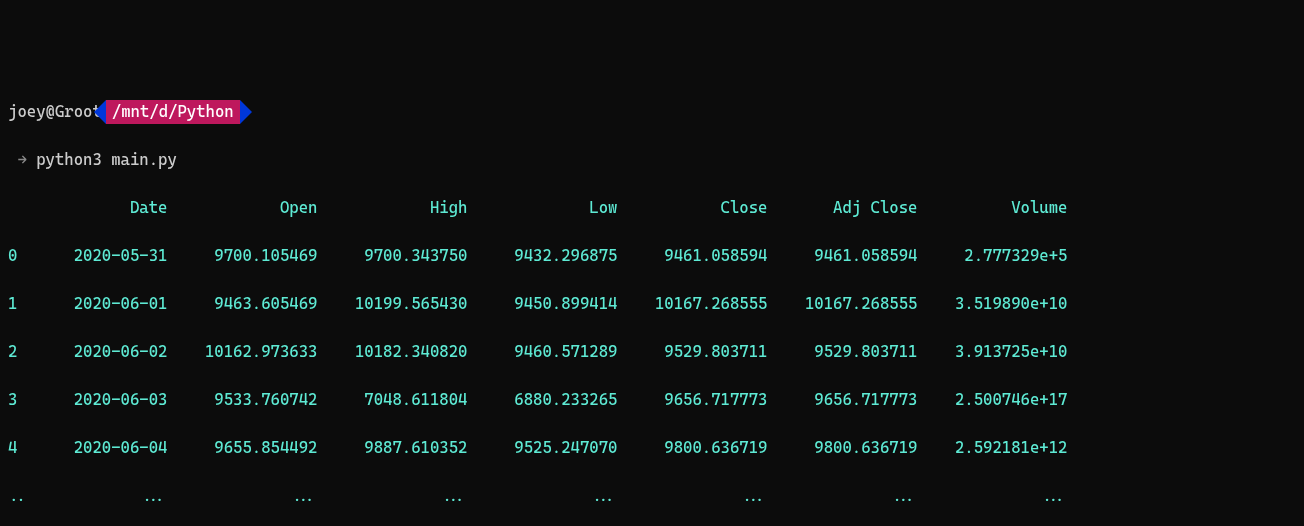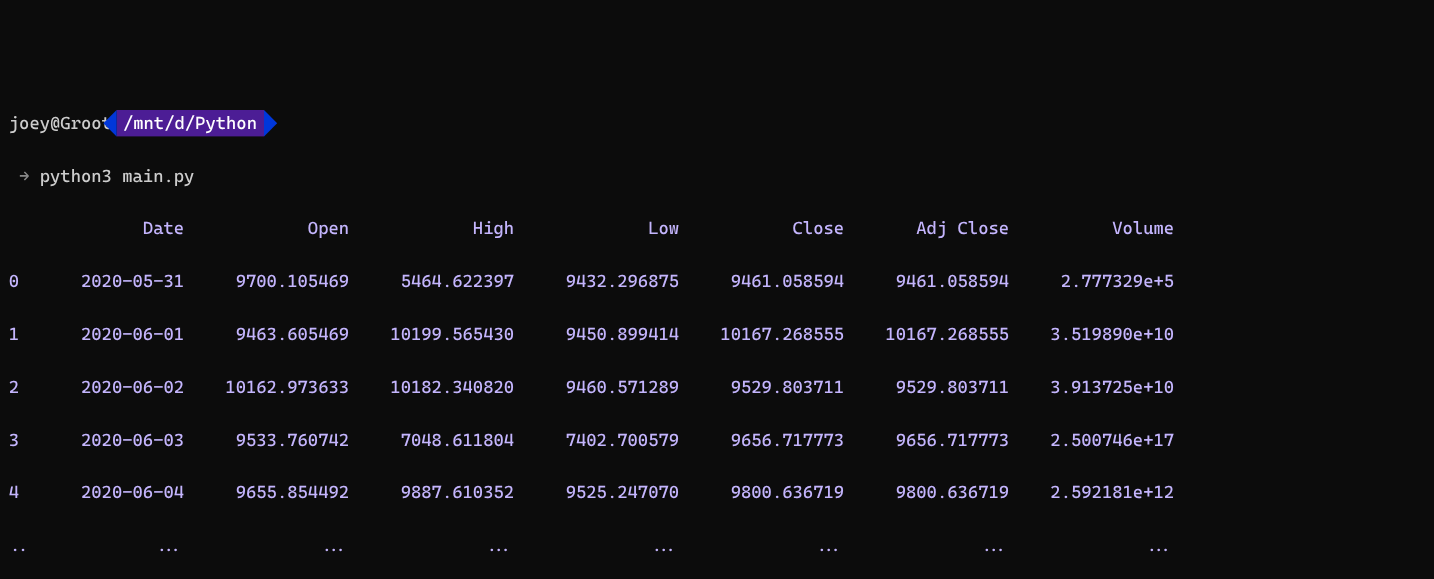--- a/index.html
+++ b/index.html
@@ -14,21 +14,21 @@
       height: 526px;
       overflow: hidden;
       white-space: pre;
     }
     .prompt-line { display: flex; align-items: center; }
     .user-host {
       color: #cccccc;
       padding: 0 4px 0 0;
     }
     .path-chip {
-      background: #4c1d95;
+      background: #be185d;
       color: #ffffff;
       padding: 0 6px;
       position: relative;
       display: inline-flex;
       align-items: center;
     }
     .path-chip::before {
       content: "";
       position: absolute;
       left: -12px;
@@ -41,43 +41,43 @@
       content: "";
       position: absolute;
       right: -12px;
       top: 0;
       border-top: 12px solid transparent;
       border-bottom: 12px solid transparent;
       border-left: 12px solid #0037da;
     }
     .cmd-line { color: #cccccc; }
     .arrow { color: #888888; }
-    .data-row { color: #c4b5fd; }
+    .data-row { color: #5eead4; }
     .idx { display: inline-block; width: 3ch; text-align: left; }
     .col { display: inline-block; text-align: right; }
     .c-date { width: 12ch; }
     .c-open { width: 14ch; }
     .c-high { width: 14ch; }
     .c-low { width: 14ch; }
     .c-close { width: 14ch; }
     .c-adj  { width: 14ch; }
     .c-vol  { width: 14ch; }
   </style>
 </head>
 <body>
 
 
 
 <div class="prompt-line"> <span class="user-host">joey@Groot</span>  <span class="path-chip"><span>/mnt/d/Python</span></span></div>
 <div class="cmd-line"> <span class="arrow">→</span> <span>python3 main.py</span></div>
 <div class="data-row"><span class="idx"> </span>  <span class="col c-date">Date</span>  <span class="col c-open">Open</span>  <span class="col c-high">High</span>  <span class="col c-low">Low</span>  <span class="col c-close">Close</span>  <span class="col c-adj">Adj Close</span>  <span class="col c-vol">Volume</span></div>
-<div class="data-row"><span class="idx">0</span>  <span class="col c-date">2020-05-31</span>  <span class="col c-open">9700.105469</span>  <span class="col c-high">5464.622397</span>  <span class="col c-low">9432.296875</span>  <span class="col c-close">9461.058594</span>  <span class="col c-adj">9461.058594</span>  <span class="col c-vol">2.777329e+5</span></div>
+<div class="data-row"><span class="idx">0</span>  <span class="col c-date">2020-05-31</span>  <span class="col c-open">9700.105469</span>  <span class="col c-high">9700.343750</span>  <span class="col c-low">9432.296875</span>  <span class="col c-close">9461.058594</span>  <span class="col c-adj">9461.058594</span>  <span class="col c-vol">2.777329e+5</span></div>
 <div class="data-row"><span class="idx">1</span>  <span class="col c-date">2020-06-01</span>  <span class="col c-open">9463.605469</span>  <span class="col c-high">10199.565430</span>  <span class="col c-low">9450.899414</span>  <span class="col c-close">10167.268555</span>  <span class="col c-adj">10167.268555</span>  <span class="col c-vol">3.519890e+10</span></div>
 <div class="data-row"><span class="idx">2</span>  <span class="col c-date">2020-06-02</span>  <span class="col c-open">10162.973633</span>  <span class="col c-high">10182.340820</span>  <span class="col c-low">9460.571289</span>  <span class="col c-close">9529.803711</span>  <span class="col c-adj">9529.803711</span>  <span class="col c-vol">3.913725e+10</span></div>
-<div class="data-row"><span class="idx">3</span>  <span class="col c-date">2020-06-03</span>  <span class="col c-open">9533.760742</span>  <span class="col c-high">7048.611804</span>  <span class="col c-low">7402.700579</span>  <span class="col c-close">9656.717773</span>  <span class="col c-adj">9656.717773</span>  <span class="col c-vol">2.500746e+17</span></div>
+<div class="data-row"><span class="idx">3</span>  <span class="col c-date">2020-06-03</span>  <span class="col c-open">9533.760742</span>  <span class="col c-high">7048.611804</span>  <span class="col c-low">6880.233265</span>  <span class="col c-close">9656.717773</span>  <span class="col c-adj">9656.717773</span>  <span class="col c-vol">2.500746e+17</span></div>
 <div class="data-row"><span class="idx">4</span>  <span class="col c-date">2020-06-04</span>  <span class="col c-open">9655.854492</span>  <span class="col c-high">9887.610352</span>  <span class="col c-low">9525.247070</span>  <span class="col c-close">9800.636719</span>  <span class="col c-adj">9800.636719</span>  <span class="col c-vol">2.592181e+12</span></div>
 <div class="data-row"><span class="idx">..</span>  <span class="col c-date">...</span>  <span class="col c-open">...</span>  <span class="col c-high">...</span>  <span class="col c-low">...</span>  <span class="col c-close">...</span>  <span class="col c-adj">...</span>  <span class="col c-vol">...</span></div>
 
 
 
 
 
 
 
 

